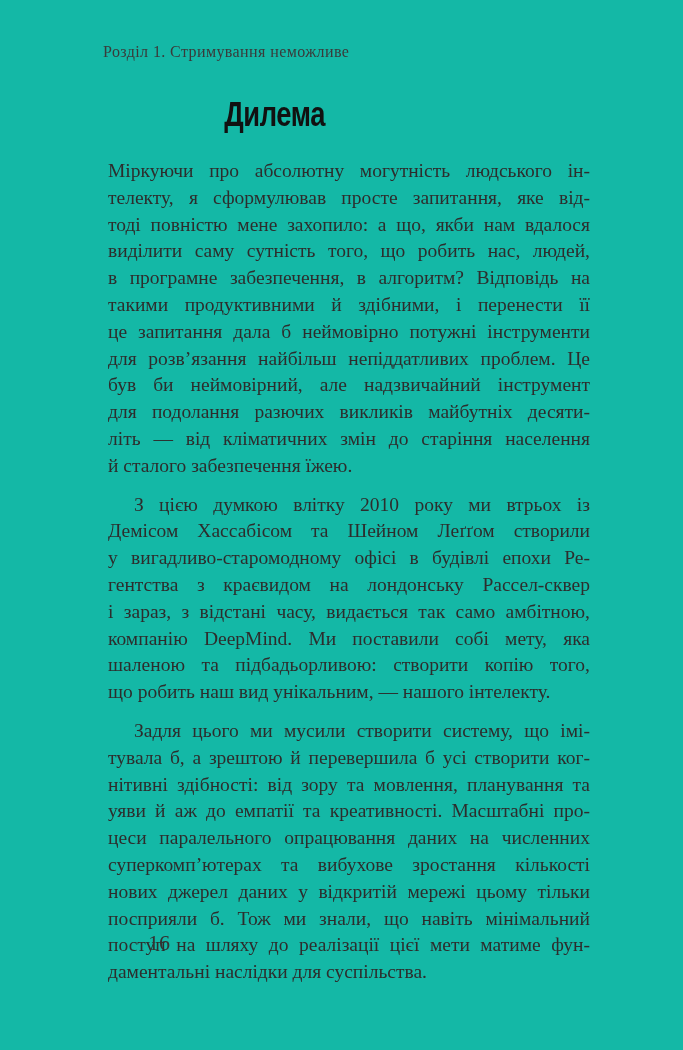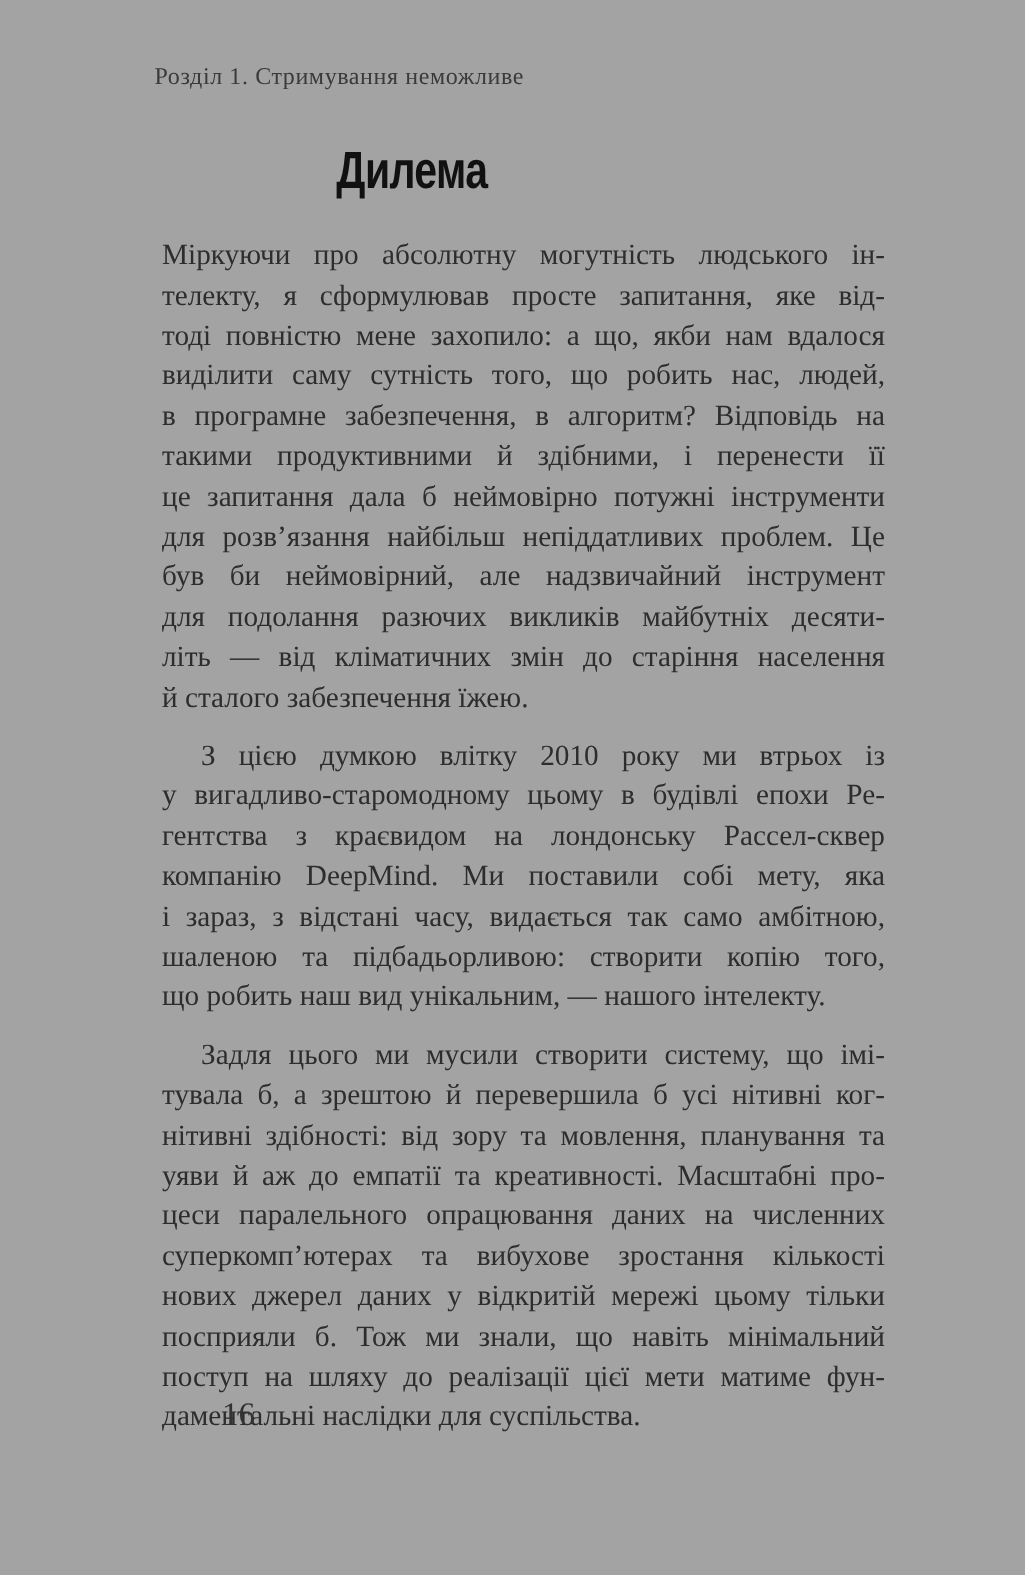--- a/index.html
+++ b/index.html
@@ -4,21 +4,21 @@
 <style>
   html, body {
     margin: 0;
     padding: 0;
     background: #fcfcfc;
   }
   .page {
     position: relative;
     width: 683px;
     height: 1050px;
-    background: #a3a3a3;
+    background: #14b8a6;
     overflow: hidden;
     font-family: "Liberation Serif", "DejaVu Serif", serif;
     color: #2d2d2d;
   }
   .running-header {
     position: absolute;
     left: 103px;
     top: 43px;
     font-size: 16px;
     letter-spacing: 0.4px;
@@ -100,31 +100,32 @@
       <div class="line">це запитання дала б неймовірно потужні інструменти</div>
       <div class="line">для розв’язання найбільш непіддатливих проблем. Це</div>
       <div class="line">був би неймовірний, але надзвичайний інструмент</div>
       <div class="line">для подолання разючих викликів майбутніх десяти-</div>
       <div class="line">літь — від кліматичних змін до старіння населення</div>
       <div class="line last">й сталого забезпечення їжею.</div>
     </div>
 
     <div class="para">
       <div class="line indent">З цією думкою влітку 2010 року ми втрьох із</div>
-      <div class="line">у вигадливо-старомодному цьому в будівлі епохи Ре-</div>
+      <div class="line">Демісом Хассабісом та Шейном Леґґом створили</div>
+      <div class="line">у вигадливо-старомодному офісі в будівлі епохи Ре-</div>
       <div class="line">гентства з краєвидом на лондонську Рассел-сквер</div>
+      <div class="line">і зараз, з відстані часу, видається так само амбітною,</div>
       <div class="line">компанію DeepMind. Ми поставили собі мету, яка</div>
-      <div class="line">і зараз, з відстані часу, видається так само амбітною,</div>
       <div class="line">шаленою та підбадьорливою: створити копію того,</div>
       <div class="line last">що робить наш вид унікальним, — нашого інтелекту.</div>
     </div>
 
     <div class="para">
       <div class="line indent">Задля цього ми мусили створити систему, що імі-</div>
-      <div class="line">тувала б, а зрештою й перевершила б усі нітивні ког-</div>
+      <div class="line">тувала б, а зрештою й перевершила б усі створити ког-</div>
       <div class="line">нітивні здібності: від зору та мовлення, планування та</div>
       <div class="line">уяви й аж до емпатії та креативності. Масштабні про-</div>
       <div class="line">цеси паралельного опрацювання даних на численних</div>
       <div class="line">суперкомп’ютерах та вибухове зростання кількості</div>
       <div class="line">нових джерел даних у відкритій мережі цьому тільки</div>
       <div class="line">посприяли б. Тож ми знали, що навіть мінімальний</div>
       <div class="line">поступ на шляху до реалізації цієї мети матиме фун-</div>
       <div class="line last">даментальні наслідки для суспільства.</div>
     </div>
 

